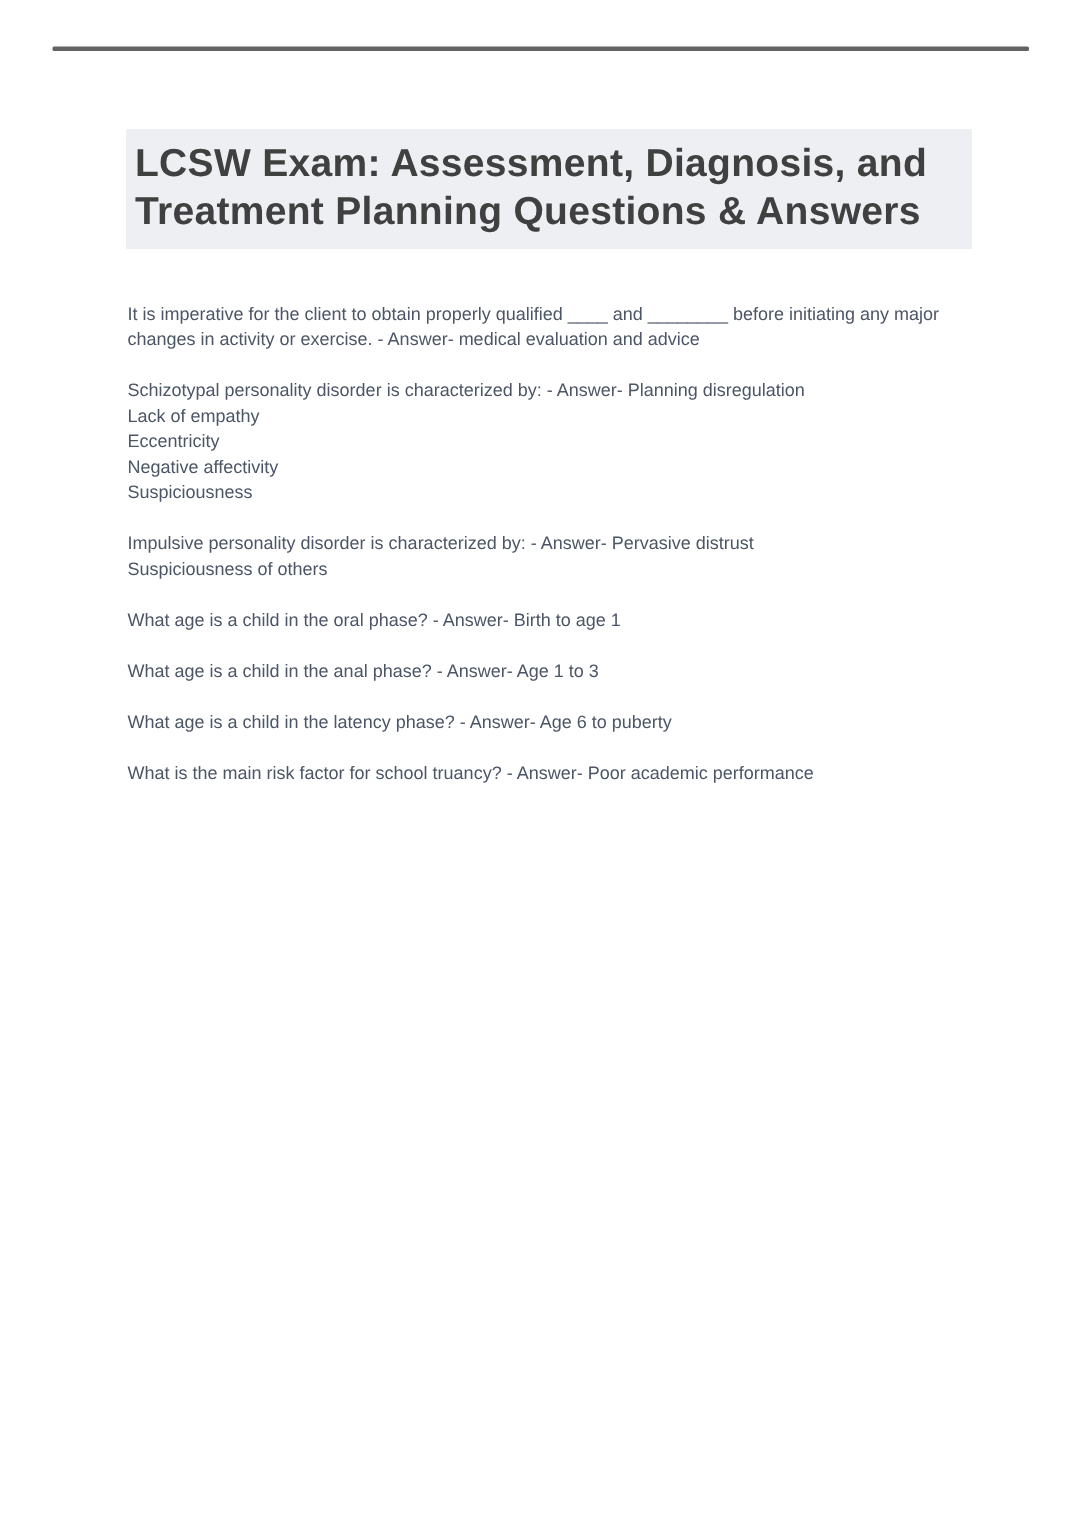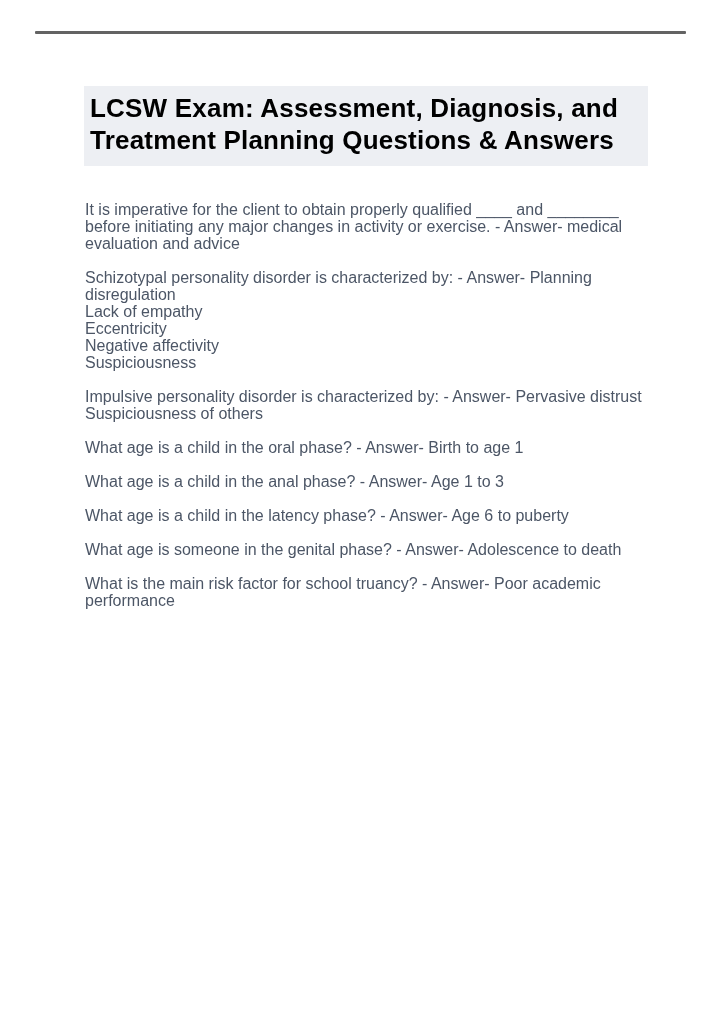--- a/index.html
+++ b/index.html
@@ -32,33 +32,33 @@
     position: absolute;
     top: 86px;
     left: 84px;
     width: 545px;
     background: #edeff3;
     padding: 6px 13px 10px 6px;
   }
   .page-title {
     font-size: 26px;
     font-weight: bold;
-    color: #000000;
+    color: #404040;
     line-height: 32px;
     letter-spacing: 0.2px;
     filter: blur(0.25px);
   }
   .content {
     position: absolute;
     top: 201px;
     left: 85px;
     width: 565px;
   }
   .qa-item {
-    font-size: 16px;
+    font-size: 12px;
     color: #4c5666;
     line-height: 17px;
     margin: 0 0 17px 0;
     white-space: pre-line;
     filter: blur(0.2px);
   }
 </style>
 </head>
 <body>
 
@@ -75,17 +75,16 @@
     <div class="qa-item">Schizotypal personality disorder is characterized by: - Answer- Planning disregulation
 Lack of empathy
 Eccentricity
 Negative affectivity
 Suspiciousness</div>
     <div class="qa-item">Impulsive personality disorder is characterized by: - Answer- Pervasive distrust
 Suspiciousness of others</div>
     <div class="qa-item">What age is a child in the oral phase? - Answer- Birth to age 1</div>
     <div class="qa-item">What age is a child in the anal phase? - Answer- Age 1 to 3</div>
     <div class="qa-item">What age is a child in the latency phase? - Answer- Age 6 to puberty</div>
-    <div class="qa-item">What age is someone in the genital phase? - Answer- Adolescence to death</div>
     <div class="qa-item">What is the main risk factor for school truancy? - Answer- Poor academic performance</div>
   </div>
 
 </div>
 
 </body></html>

